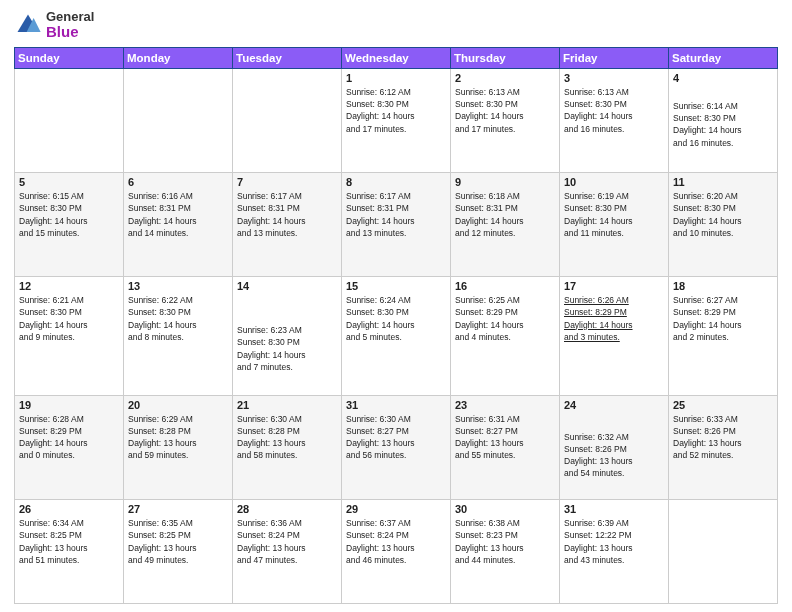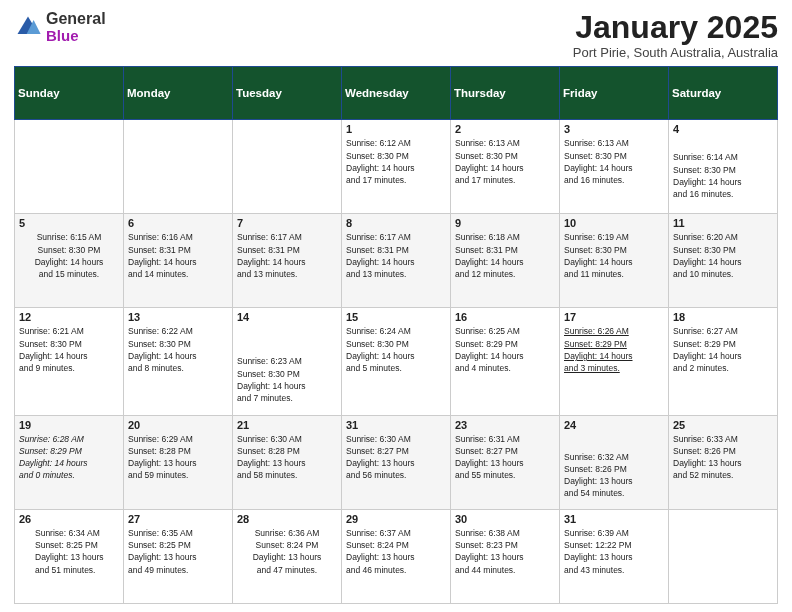--- a/index.html
+++ b/index.html
@@ -27,21 +27,21 @@
       display: flex;
       align-items: center;
       gap: 4px;
     }
     .logo-text {
       display: flex;
       flex-direction: column;
       line-height: 1.1;
     }
     .logo-general {
-      font-size: 16px;
+      font-size: 13px;
       font-weight: bold;
       color: #333;
     }
     .logo-blue {
       font-size: 15px;
       font-weight: bold;
       color: #a21caf;
     }
     .logo-icon {
       width: 28px;
@@ -61,25 +61,25 @@
       color: #444;
     }
     .calendar {
       flex: 1;
       border: 1px solid #ccc;
       border-collapse: collapse;
       width: 100%;
       table-layout: fixed;
     }
     .calendar th {
-      background-color: #14532d;
+      background-color: #8b5cf6;
       color: #fff;
       font-size: 11.5px;
       font-weight: bold;
-      padding: 20px 3px;
+      padding: 4px 3px;
       text-align: left;
       border: 1px solid #1e4a90;
     }
     .calendar td {
       border: 1px solid #ccc;
       vertical-align: top;
       padding: 3px 4px;
       font-size: 8.8px;
       color: #222;
       background: #fff;
@@ -112,24 +112,20 @@
     <div class="logo">
       <svg class="logo-icon" viewBox="0 0 40 40">
         <polygon points="20,5 35,30 5,30" fill="#2a5ca8"></polygon>
         <polygon points="28,10 38,30 18,30" fill="#5b9bd5"></polygon>
       </svg>
       <div class="logo-text">
         <span class="logo-general">General</span>
         <span class="logo-blue">Blue</span>
       </div>
     </div>
-    <div class="title-block">
-      <div class="month-title">January 2025</div>
-      <div class="subtitle">Port Pirie, South Australia, Australia</div>
-    </div>
   </div>
 
   <table class="calendar">
     <thead>
       <tr>
 
       <th>Sunday</th>
           <th>Monday</th>
           <th>Tuesday</th>
           <th>Wednesday</th>
@@ -168,21 +164,21 @@
             <span class="day-num">4</span>
             <div class="day-info" style="white-space: pre-line; margin-top: 16px;">Sunrise: 6:14 AM
 Sunset: 8:30 PM
 Daylight: 14 hours
 and 16 minutes.</div>
           </td>
         </tr>
         <tr>
           <td>
             <span class="day-num">5</span>
-            <div class="day-info" style="white-space: pre-line; text-align: center;">Sunrise: 6:15 AM
+            <div class="day-info" style="white-space: pre-line;">Sunrise: 6:15 AM
 Sunset: 8:30 PM
 Daylight: 14 hours
 and 15 minutes.</div>
           </td>
           <td>
             <span class="day-num">6</span>
             <div class="day-info" style="white-space: pre-line;">Sunrise: 6:16 AM
 Sunset: 8:31 PM
 Daylight: 14 hours
 and 14 minutes.</div>
@@ -270,21 +266,21 @@
             <span class="day-num">18</span>
             <div class="day-info" style="white-space: pre-line;">Sunrise: 6:27 AM
 Sunset: 8:29 PM
 Daylight: 14 hours
 and 2 minutes.</div>
           </td>
         </tr>
         <tr>
           <td>
             <span class="day-num">19</span>
-            <div class="day-info" style="white-space: pre-line; font-style: italic;">Sunrise: 6:28 AM
+            <div class="day-info" style="white-space: pre-line;">Sunrise: 6:28 AM
 Sunset: 8:29 PM
 Daylight: 14 hours
 and 0 minutes.</div>
           </td>
           <td>
             <span class="day-num">20</span>
             <div class="day-info" style="white-space: pre-line;">Sunrise: 6:29 AM
 Sunset: 8:28 PM
 Daylight: 13 hours
 and 59 minutes.</div>
@@ -321,35 +317,35 @@
             <span class="day-num">25</span>
             <div class="day-info" style="white-space: pre-line;">Sunrise: 6:33 AM
 Sunset: 8:26 PM
 Daylight: 13 hours
 and 52 minutes.</div>
           </td>
         </tr>
         <tr>
           <td>
             <span class="day-num">26</span>
-            <div class="day-info" style="white-space: pre-line; margin-left: 16px;">Sunrise: 6:34 AM
+            <div class="day-info" style="white-space: pre-line;">Sunrise: 6:34 AM
 Sunset: 8:25 PM
 Daylight: 13 hours
 and 51 minutes.</div>
           </td>
           <td>
             <span class="day-num">27</span>
             <div class="day-info" style="white-space: pre-line;">Sunrise: 6:35 AM
 Sunset: 8:25 PM
 Daylight: 13 hours
 and 49 minutes.</div>
           </td>
           <td>
             <span class="day-num">28</span>
-            <div class="day-info" style="white-space: pre-line; text-align: center;">Sunrise: 6:36 AM
+            <div class="day-info" style="white-space: pre-line;">Sunrise: 6:36 AM
 Sunset: 8:24 PM
 Daylight: 13 hours
 and 47 minutes.</div>
           </td>
           <td>
             <span class="day-num">29</span>
             <div class="day-info" style="white-space: pre-line;">Sunrise: 6:37 AM
 Sunset: 8:24 PM
 Daylight: 13 hours
 and 46 minutes.</div>

